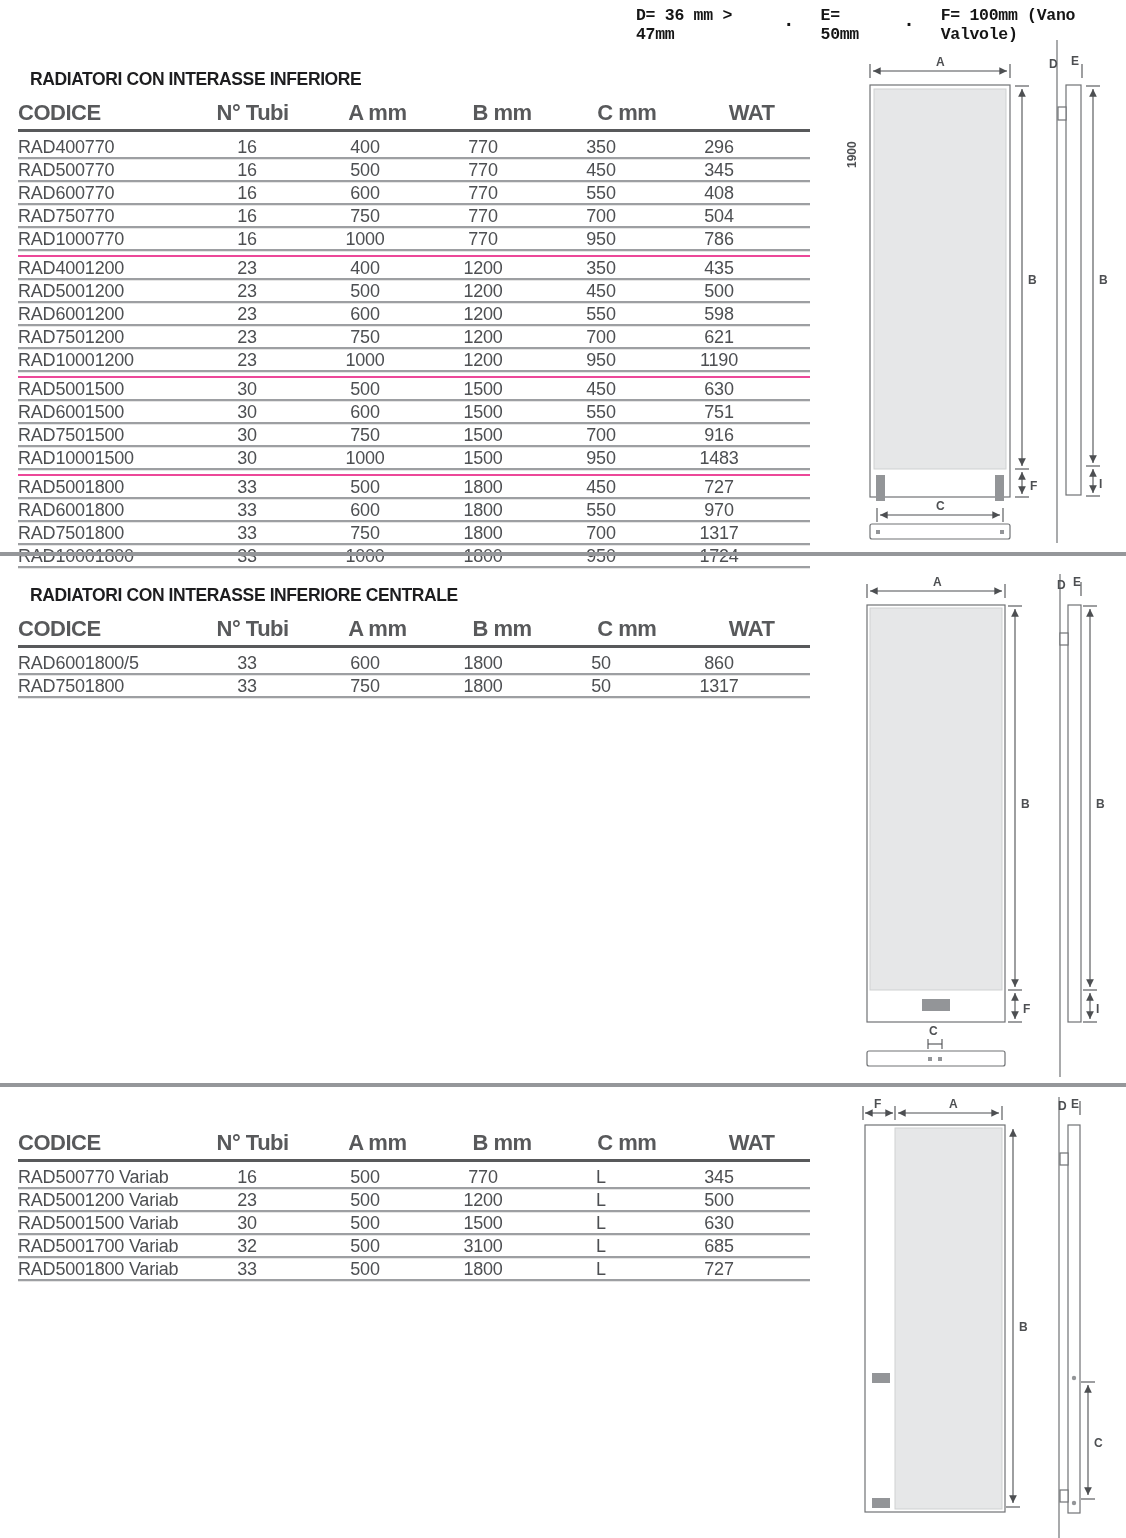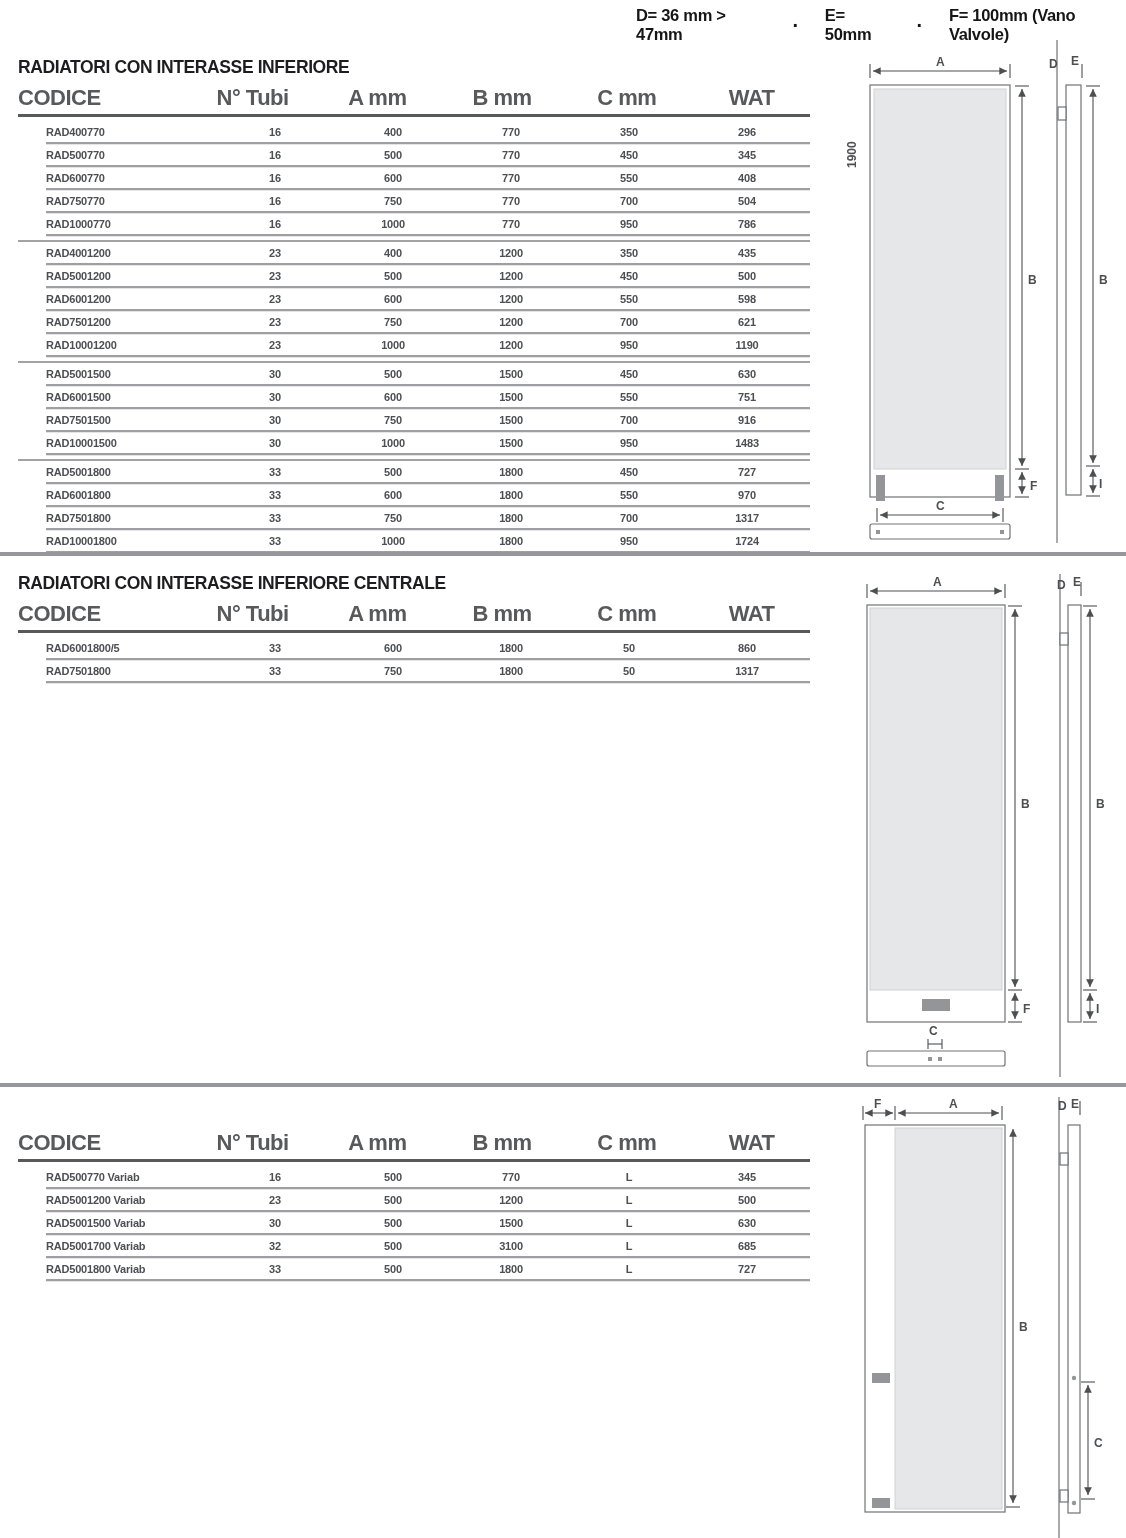--- a/index.html
+++ b/index.html
@@ -1,38 +1,38 @@
 <!DOCTYPE html>
 <html><head>
 <meta charset="utf-8">
 <style>
   html,body { margin:0; padding:0; background:#fff; }
   .page { position:relative; width:1126px; height:1538px; background:#fff;
           font-family:"Liberation Sans", sans-serif; color:#58595b; overflow:hidden; }
 
   
   .legend { position:absolute; top:6px; left:636px; display:flex; align-items:center;
-            gap:26px; font-weight:700; font-size:16.5px; color:#151515; letter-spacing:-0.3px; }
+            gap:26px; font-weight:700; font-size:16.5px; color:#151515; letter-spacing:-0.3px;font-family:Liberation Mono, monospace; }
   .legend .dot { font-size:20px; line-height:16px; }
 
   
   .sec { position:absolute; left:18px; width:792px; }
-  .sec h2 { margin:0; font-size:17.5px; line-height:20px; color:#1d1d1f;
+  .sec h2 { margin:12px; font-size:17.5px; line-height:20px; color:#1d1d1f;
             font-weight:700; letter-spacing:-0.4px; }
   .thead { display:flex; align-items:flex-end; margin-top:9px; height:25px;
            padding-bottom:3px; border-bottom:3px solid #58595b;
            font-size:22px; font-weight:700; color:#58595b; letter-spacing:-0.5px;gap:8px; }
   .row   { display:flex; height:21px; line-height:22px; border-bottom:2px solid #9d9fa2;
            box-shadow:0 1px 0 rgba(0,0,0,0.10);
-           font-size:11px; font-weight:700; color:#4d4f52; letter-spacing:-0.2px;margin-left:28px; }
+           font-size:18px; font-weight:400; color:#4d4f52; letter-spacing:-0.2px; }
   .c  { display:block; white-space:nowrap; }
   .c0 { width:170px; text-align:left; }
   .c1,.c2,.c3,.c4,.c5 { width:118px; text-align:center; }
   .groups { margin-top:4px; }
-  .group + .group { margin-top:4px; border-top:2px solid #a3a3a3; }
+  .group + .group { margin-top:4px; border-top:2px solid #ec4899; }
 
   
   .sep { position:absolute; left:0; width:1126px; height:4px; background:#95979a; }
   .sep1 { top:552px; }
   .sep2 { top:1083px; }
 
   
   svg.diagram { position:absolute; overflow:visible; }
   svg.diagram text { font-family:"Liberation Sans", sans-serif; font-size:12px;
                      fill:#4d4f52; font-weight:700; }

